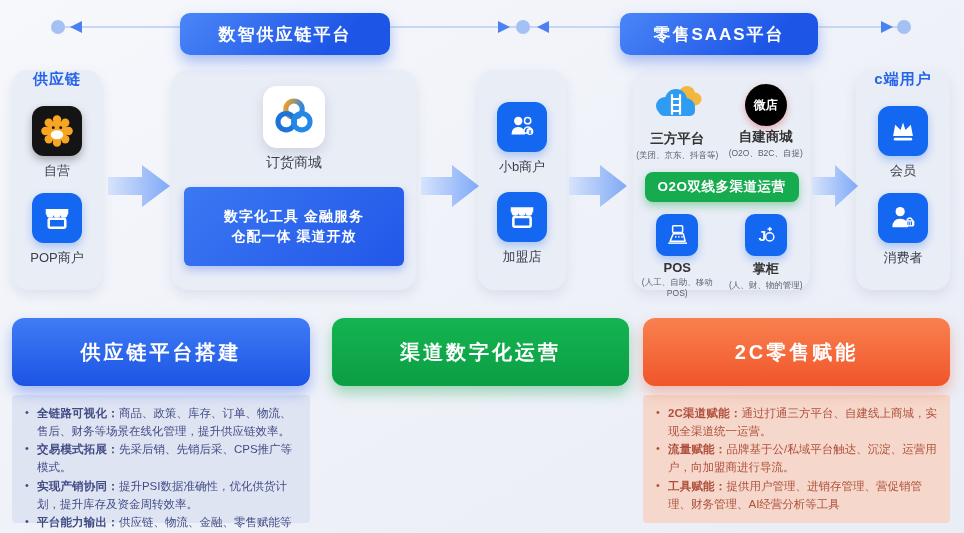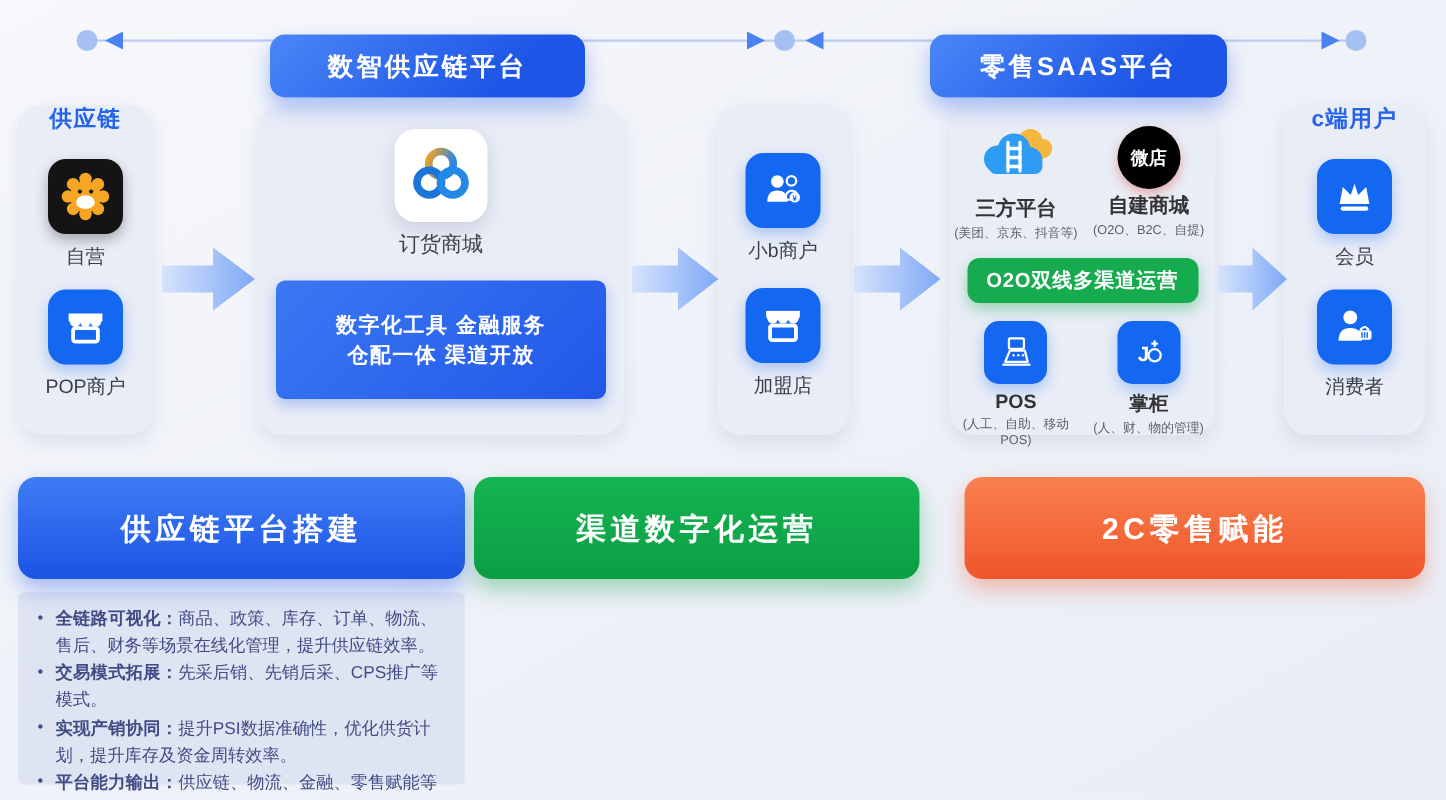--- a/index.html
+++ b/index.html
@@ -1,21 +1,21 @@
 <!DOCTYPE html>
 <html><head>
 <meta charset="utf-8">
 <style>
   html,body{margin:0;padding:0;}
   body{font-family:"Liberation Sans","DejaVu Sans",sans-serif;background:#eef1f7;}
   #stage{position:relative;width:964px;height:533px;overflow:hidden;
     background:linear-gradient(150deg,#f7f8fc 0%,#eef1f8 55%,#e9edf6 100%);}
   
   #connector{position:absolute;left:0;top:0;z-index:1;}
-  .pill{position:absolute;top:23px;height:42px;z-index:2;border-radius:10px;
+  .pill{position:absolute;top:13px;height:42px;z-index:2;border-radius:10px;
     background:linear-gradient(135deg,#4b86f7 0%,#1d55e6 75%);
     box-shadow:0 7px 14px rgba(29,85,230,.35);
     display:flex;align-items:center;justify-content:center;
     color:#fff;font-weight:bold;font-size:17px;letter-spacing:2px;}
   #pill-left{left:180px;width:210px;}
   #pill-right{left:620px;width:198px;}
   
   .panel{position:absolute;top:70px;height:220px;background:#e9edf6;border-radius:16px;
     box-shadow:0 5px 12px rgba(140,152,185,.20);box-sizing:border-box;}
   .ptitle{text-align:center;font-size:15px;font-weight:bold;color:#2463ea;letter-spacing:1px;}
@@ -298,17 +298,24 @@
   <div class="chead blue" style="left:12px;width:298px;">供应链平台搭建</div>
   <div class="cbody blue" style="left:12px;width:298px;">
     <ul>
       <li><b>全链路可视化：</b><span>商品、政策、库存、订单、物流、售后、财务等场景在线化管理，提升供应链效率。</span></li>
       <li><b>交易模式拓展：</b><span>先采后销、先销后采、CPS推广等模式。</span></li>
       <li><b>实现产销协同：</b><span>提升PSI数据准确性，优化供货计划，提升库存及资金周转效率。</span></li>
       <li><b>平台能力输出：</b><span>供应链、物流、金融、零售赋能等</span></li>
     </ul>
   </div>
 
-  <div class="chead green" style="left:316px;width:297px;">渠道数字化运营</div>
+  <div class="chead green" style="left:332px;width:297px;">渠道数字化运营</div>
 
   <div class="chead orange" style="left:643px;width:307px;">2C零售赋能</div>
+  <div class="cbody orange" style="left:643px;width:307px;">
+    <ul>
+      <li><b>2C渠道赋能：</b><span>通过打通三方平台、自建线上商城，实现全渠道统一运营。</span></li>
+      <li><b>流量赋能：</b><span>品牌基于公/私域平台触达、沉淀、运营用户，向加盟商进行导流。</span></li>
+      <li><b>工具赋能：</b><span>提供用户管理、进销存管理、营促销管理、财务管理、AI经营分析等工具</span></li>
+    </ul>
+  </div>
 
 </div>
 
 </body></html>

